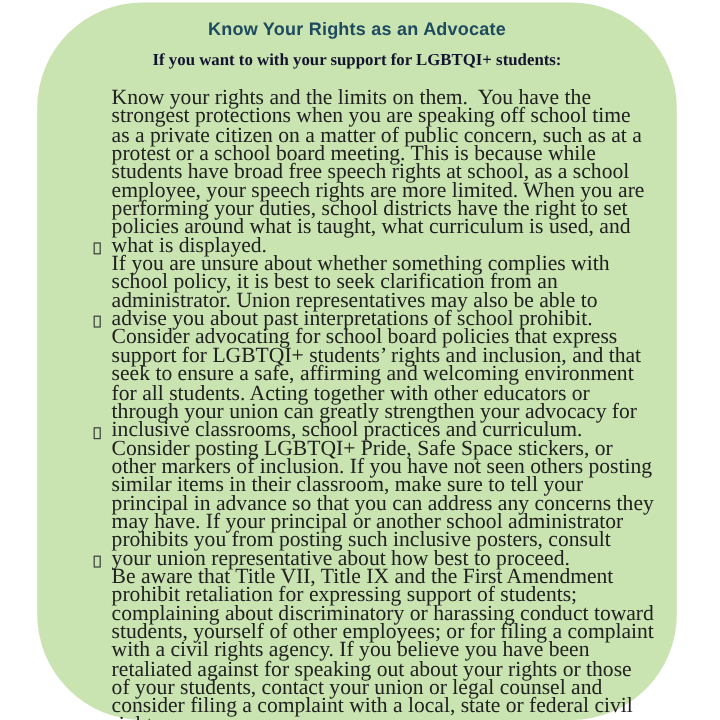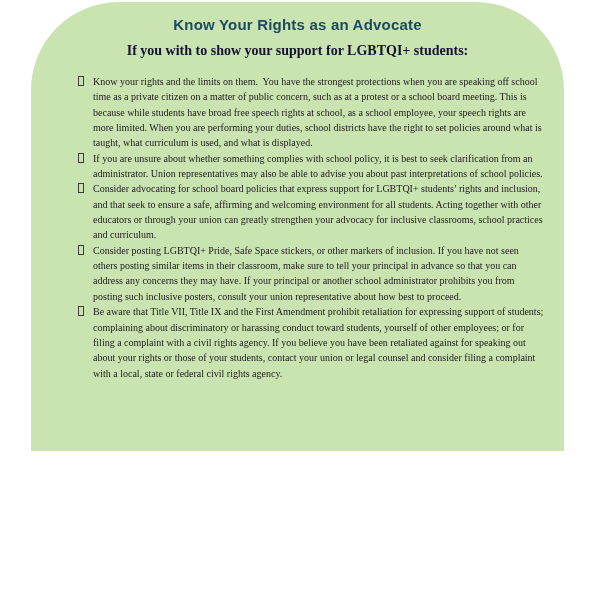--- a/index.html
+++ b/index.html
@@ -11,21 +11,21 @@
     --bullet-border:#3c3c3c;
   }
   *{box-sizing:border-box;}
   html,body{margin:0;padding:0;}
   body{
     width:600px;height:600px;
     background:var(--page-background);
     font-family:"Liberation Serif", serif;
   }
   .page{
-    position:relative;width:600px;height:451px;
+    position:relative;width:600px;height:600px;
     background:var(--page-background);
     overflow:hidden;
   }
   .card{
     position:absolute;left:31px;top:2px;
     width:533px;height:598px;
     background:var(--card-background);
     border-radius:88px;
   }
   .title{
@@ -45,23 +45,23 @@
     font-size:14px;
     color:var(--subtitle-color);
   }
   .list{
     position:absolute;left:47px;top:72px;
     width:472px;
     margin:0;padding:0;list-style:none;
   }
   .item{
     display:flex;
-    align-items:flex-start;
+    align-items:flex-end;
     gap:9px;
-    font-size:10px;
+    font-size:18px;
     line-height:15.35px;
     color:var(--body-color);
     font-family:Liberation Serif, serif;
   }
   .marker{
     flex:0 0 auto;
     width:6px;height:10px;
     border:1px solid var(--bullet-border);
     margin-top:2px;
   }
@@ -69,29 +69,29 @@
     width:452px;
     white-space:pre-wrap;
   }
 </style>
 </head>
 <body>
 
 <div class="page">
   <div class="card">
     <h1 class="title">Know Your Rights as an Advocate</h1>
-    <h2 class="subtitle">If you with to show your support for LGBTQI+ students:</h2>
+    <h2 class="subtitle">If you want to with your support for LGBTQI+ students:</h2>
     <ul class="list">
         <li class="item">
           <span class="marker"></span>
           <span class="text">Know your rights and the limits on them.  You have the strongest protections when you are speaking off school time as a private citizen on a matter of public concern, such as at a protest or a school board meeting. This is because while students have broad free speech rights at school, as a school employee, your speech rights are more limited. When you are performing your duties, school districts have the right to set policies around what is taught, what curriculum is used, and what is displayed.</span>
         </li>
         <li class="item">
           <span class="marker"></span>
-          <span class="text">If you are unsure about whether something complies with school policy, it is best to seek clarification from an administrator. Union representatives may also be able to advise you about past interpretations of school policies.</span>
+          <span class="text">If you are unsure about whether something complies with school policy, it is best to seek clarification from an administrator. Union representatives may also be able to advise you about past interpretations of school prohibit.</span>
         </li>
         <li class="item">
           <span class="marker"></span>
           <span class="text">Consider advocating for school board policies that express support for LGBTQI+ students’ rights and inclusion, and that seek to ensure a safe, affirming and welcoming environment for all students. Acting together with other educators or through your union can greatly strengthen your advocacy for inclusive classrooms, school practices and curriculum.</span>
         </li>
         <li class="item">
           <span class="marker"></span>
           <span class="text">Consider posting LGBTQI+ Pride, Safe Space stickers, or other markers of inclusion. If you have not seen others posting similar items in their classroom, make sure to tell your principal in advance so that you can address any concerns they may have. If your principal or another school administrator prohibits you from posting such inclusive posters, consult your union representative about how best to proceed.</span>
         </li>
         <li class="item">

